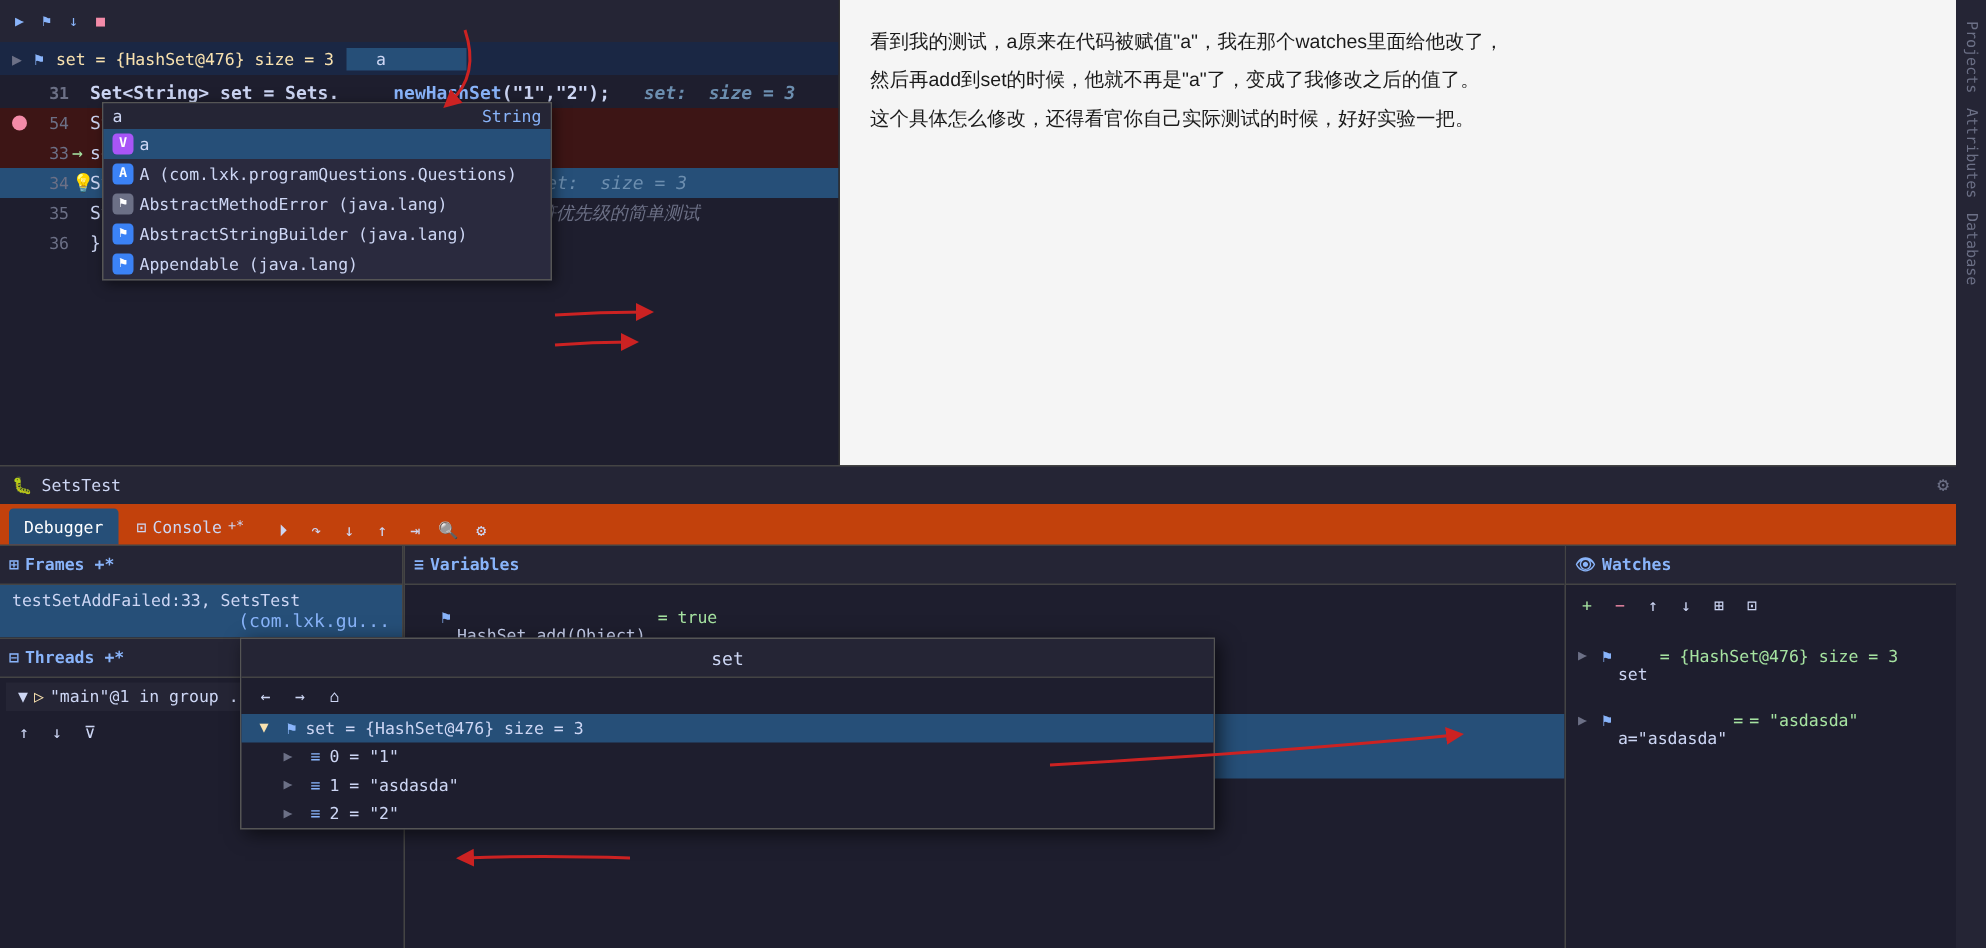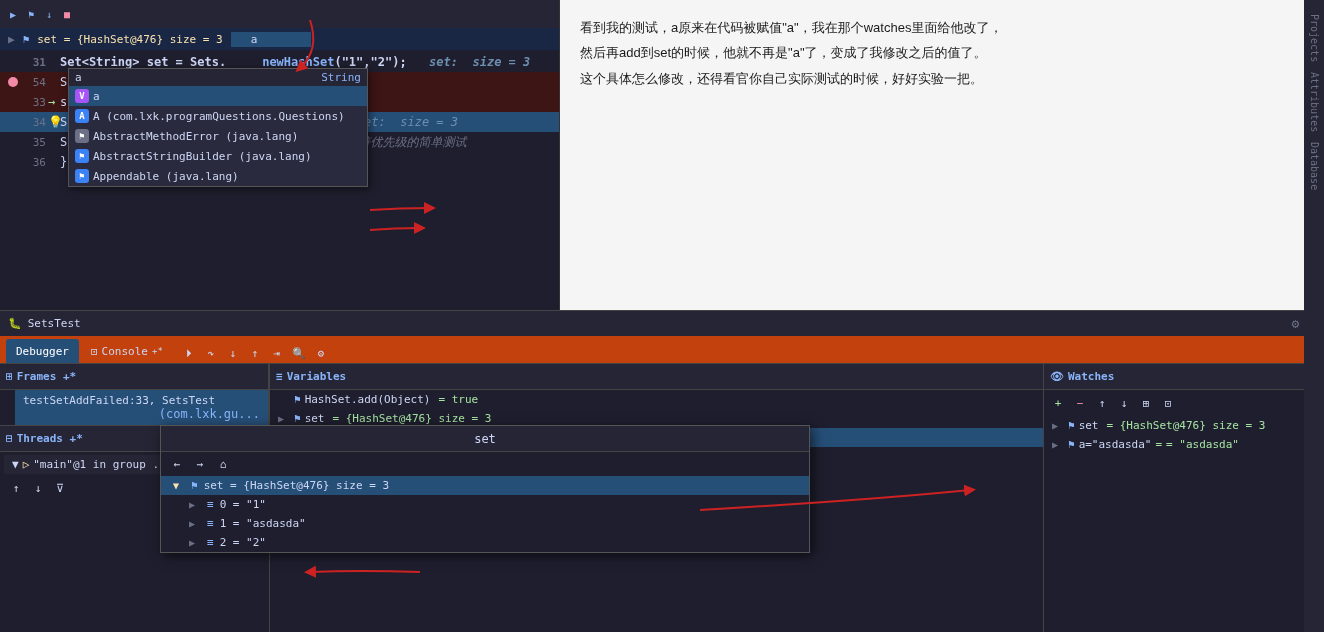--- a/index.html
+++ b/index.html
@@ -249,21 +249,20 @@
 
     .frame-item {
       padding: 4px 8px;
       font-size: 11px;
       cursor: pointer;
       color: #cdd6f4;
     }
 
     .frame-item.selected {
       background: #264f78;
-      margin-left: 15px;
     }
 
     .frame-item .frame-main {
       color: #cdd6f4;
     }
 
     .frame-item .frame-sub {
       color: #89b4fa;
       font-size: 12px;
       text-align: right;
@@ -293,21 +292,21 @@
       display: flex;
       align-items: center;
       gap: 4px;
       color: #cdd6f4;
     }
 
     .var-item.highlighted {
       background: #264f78;
     }
 
-    .var-key { color: #cdd6f4; }
+    .var-key { color: #cdd6f4; margin-top: 24px; }
     .var-eq { color: #cdd6f4; }
     .var-val { color: #a6e3a1; }
 
     .expand-arrow {
       width: 12px;
       color: #6c7086;
       font-size: 10px;
     }
 
     

